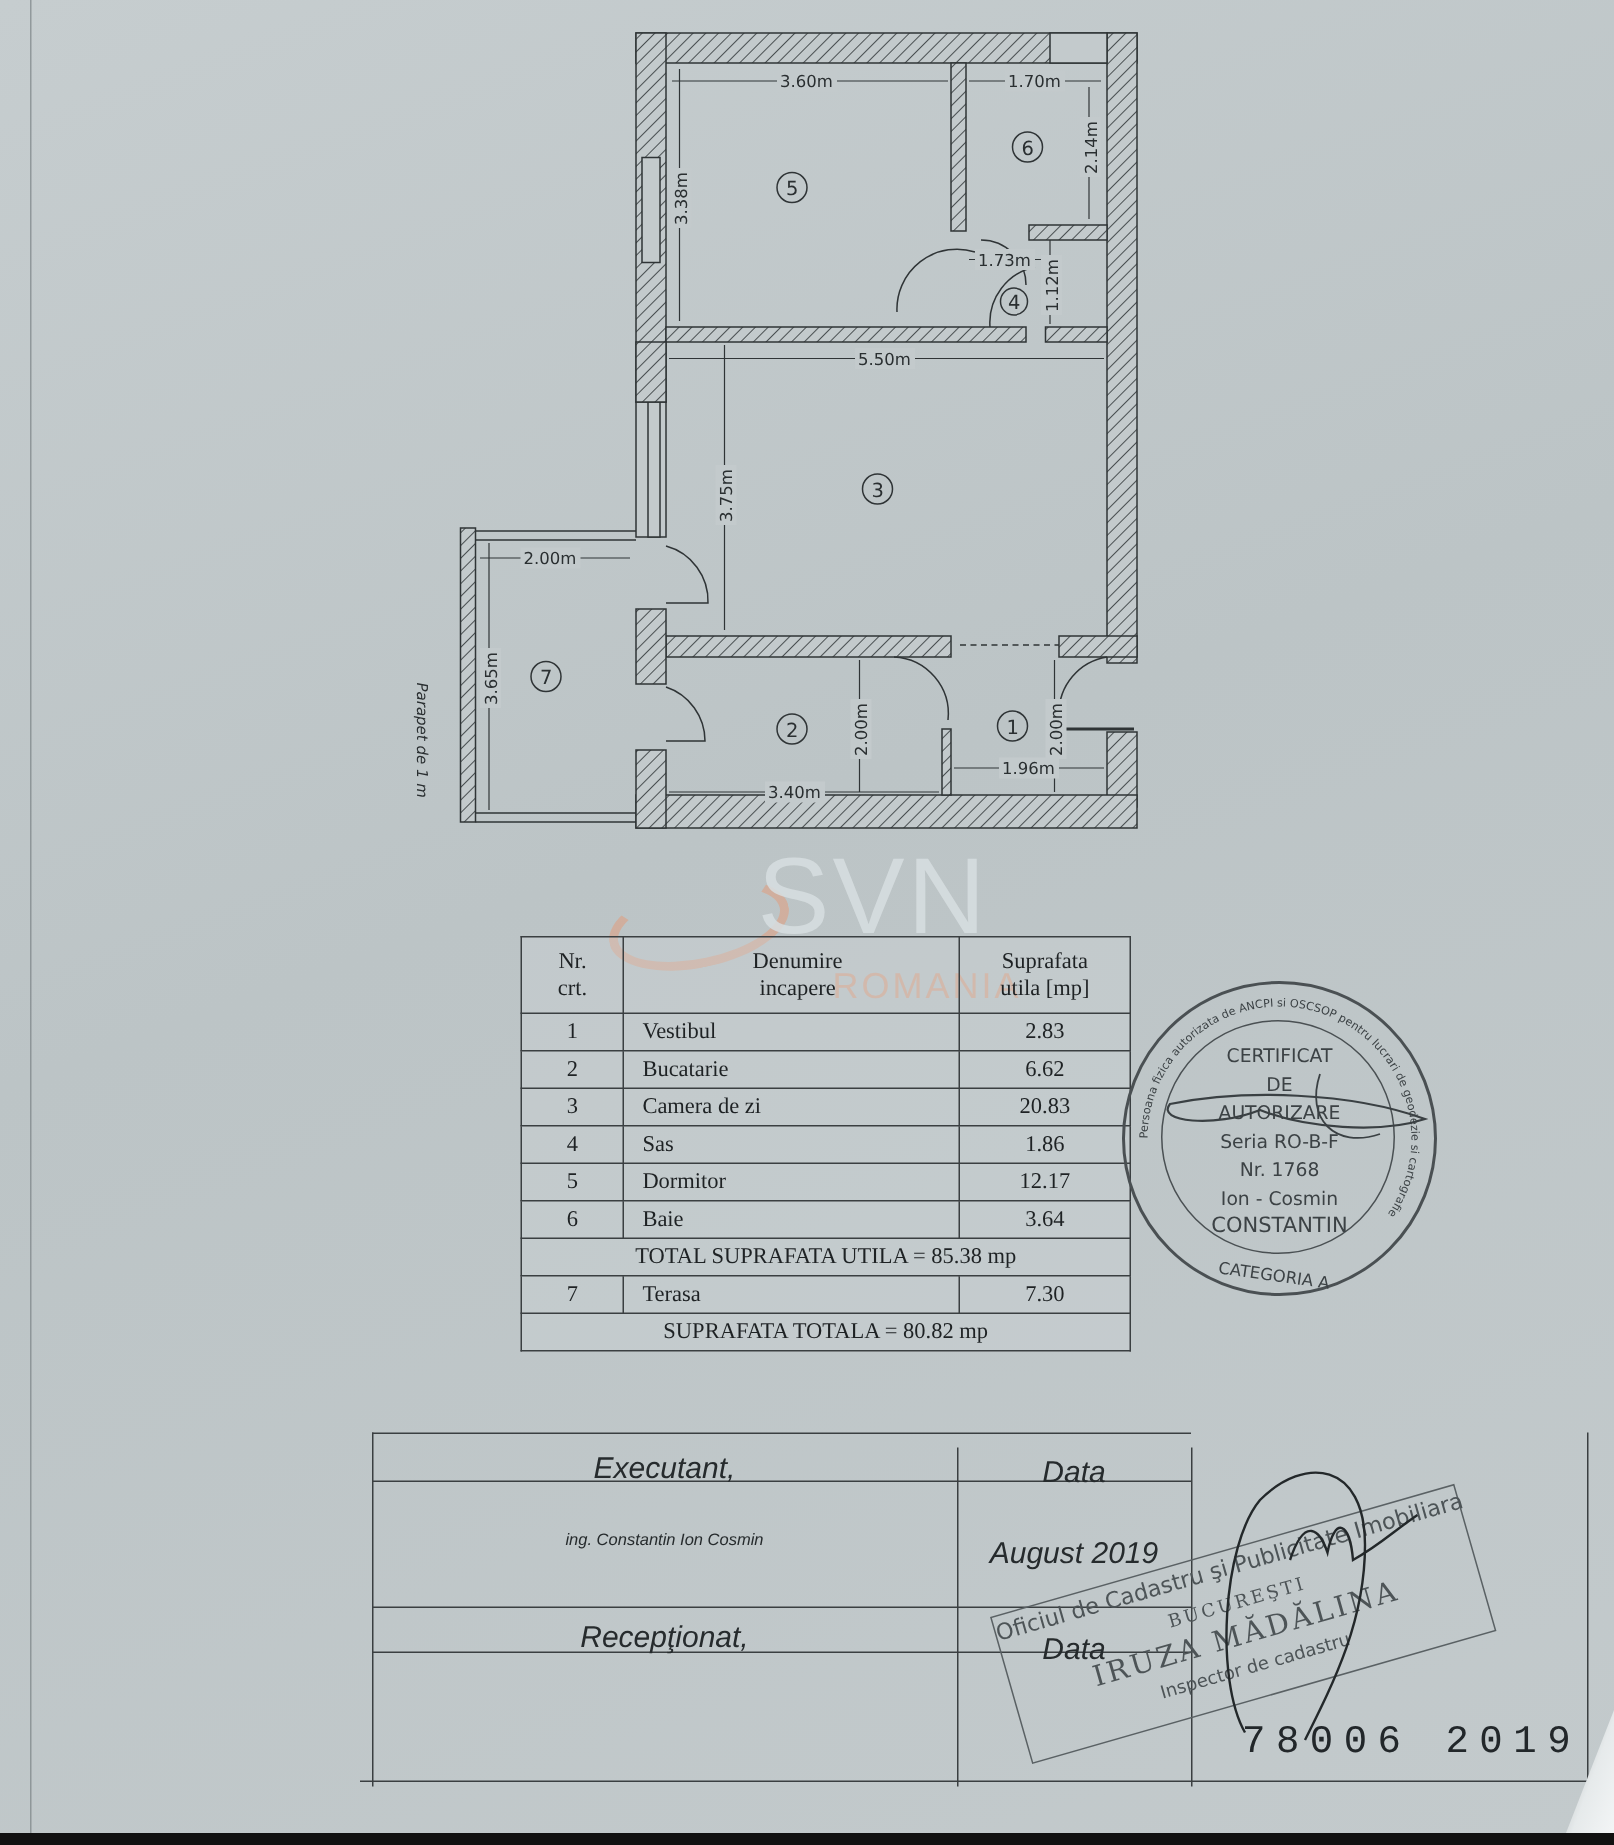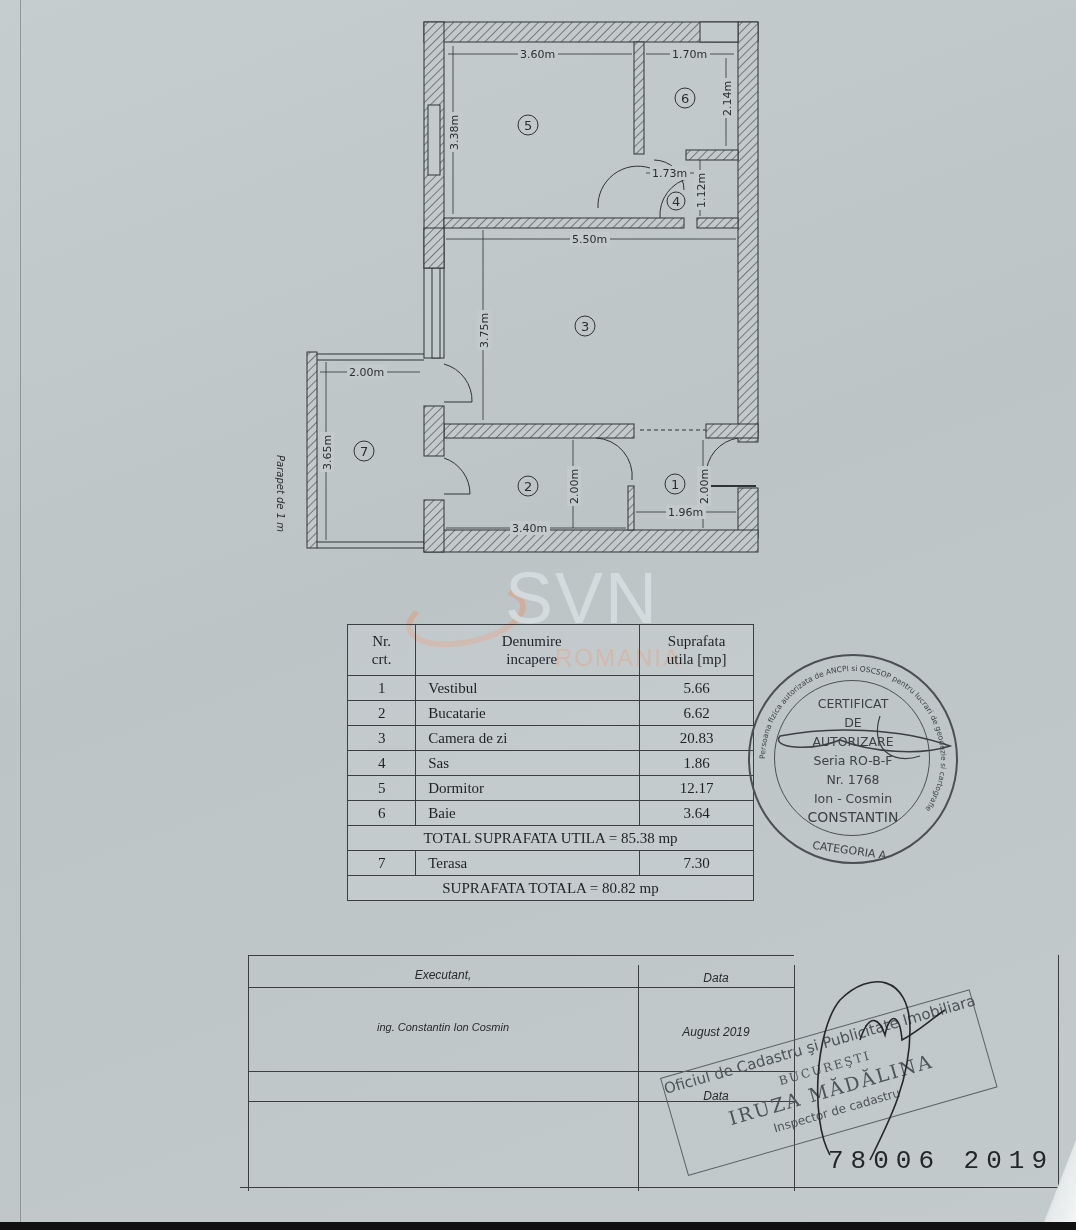--- a/index.html
+++ b/index.html
@@ -52,21 +52,21 @@
     border: 2px solid #4a5053; }
   .stamp-round::before { content: ""; position: absolute; left: 24px; top: 24px; width: 154px; height: 154px;
     border-radius: 50%; border: 1px solid #4a5053; }
   .stamp-inner { position: absolute; left: 0; top: 38px; width: 206px; text-align: center;
     font-family: "DejaVu Sans", sans-serif; color: #3c4245; font-size: 12.5px; line-height: 19px; }
   .stamp-cat { position: absolute; left: 62px; top: 188px; font-family: "DejaVu Sans", sans-serif; font-size: 11px;
     color: #3c4245; transform: rotate(8deg); }
 
   .sign-table { position: absolute; left: 248px; top: 955px; width: 550px; height: 236px; }
   .sign-table .line { position: absolute; background: #3a3f41; }
-  .sign-label { position: absolute; font-family: "Liberation Sans", sans-serif; font-style: italic; font-size: 12px; color: #262b2d; text-align: center; }
+  .sign-label { position: absolute; font-family: "Liberation Sans", sans-serif; font-style: italic; font-size: 20px; color: #262b2d; text-align: center; }
 
   .cadastru-stamp { position: absolute; left: 655px; top: 1000px; width: 320px; height: 100px;
     border: 1.5px solid #5a6164; transform: rotate(-16deg); transform-origin: left top; }
   .cadastru-stamp div { position: absolute; left: 0; width: 100%; text-align: center; color: #4d5457; white-space: nowrap; }
   .cad-l1 { top: 2px; font-family: "DejaVu Sans", sans-serif; font-size: 15px; }
   .cad-l2 { top: 28px; font-family: "DejaVu Serif", serif; font-size: 12px; letter-spacing: 2px; }
   .cad-l3 { top: 46px; font-family: "DejaVu Serif", serif; font-size: 19px; letter-spacing: 2px; }
   .cad-l4 { top: 72px; font-family: "DejaVu Sans", sans-serif; font-size: 12px; }
 
   .reg-number { position: absolute; left: 828px; top: 1146px; font-family: Liberation Mono, monospace; font-size: 26px;
@@ -229,21 +229,21 @@
 <table class="areas">
   <tbody>
       <tr>
     <th class="c1"><span>Nr.</span><br><span>crt.</span></th>
     <th class="c2"><span>Denumire</span><br><span>incapere</span></th>
     <th class="c3"><span>Suprafata</span><br><span>utila [mp]</span></th>
   </tr>
   <tr>
     <td class="c1">1</td>
     <td class="c2">Vestibul</td>
-    <td class="c3">5.66</td>
+    <td class="c3">2.83</td>
   </tr>
   <tr>
     <td class="c1">2</td>
     <td class="c2">Bucatarie</td>
     <td class="c3">6.62</td>
   </tr>
   <tr>
     <td class="c1">3</td>
     <td class="c2">Camera de zi</td>
     <td class="c3">20.83</td>
@@ -308,20 +308,21 @@
   <div class="line" style="left:390px;top:10px;width:1px;height:226px"></div>
   <div class="line" style="left:546px;top:10px;width:1px;height:226px"></div>
   <div class="line" style="left:0;top:32px;width:546px;height:1px"></div>
   <div class="line" style="left:0;top:116px;width:546px;height:1px"></div>
   <div class="line" style="left:0;top:146px;width:546px;height:1px"></div>
   <div class="line" style="left:-8px;top:232px;width:820px;height:1px"></div>
   <div class="sign-label" style="left:0;top:13px;width:390px">Executant,</div>
   <div class="sign-label" style="left:390px;top:16px;width:156px">Data</div>
   <div class="sign-label" style="left:0;top:66px;width:390px;font-size:11px">ing. Constantin Ion Cosmin</div>
   <div class="sign-label" style="left:390px;top:70px;width:156px">August 2019</div>
+  <div class="sign-label" style="left:0;top:126px;width:390px">Recepţionat,</div>
   <div class="sign-label" style="left:390px;top:134px;width:156px">Data</div>
 </div>
 <div class="right-border"></div>
 
 <div class="cadastru-stamp" style="top:1078px;left:660px">
   <div class="cad-l1">Oficiul de Cadastru şi Publicitate Imobiliara</div>
   <div class="cad-l2">BUCUREŞTI</div>
   <div class="cad-l3">IRUZA MĂDĂLINA</div>
   <div class="cad-l4">Inspector de cadastru</div>
 </div>

